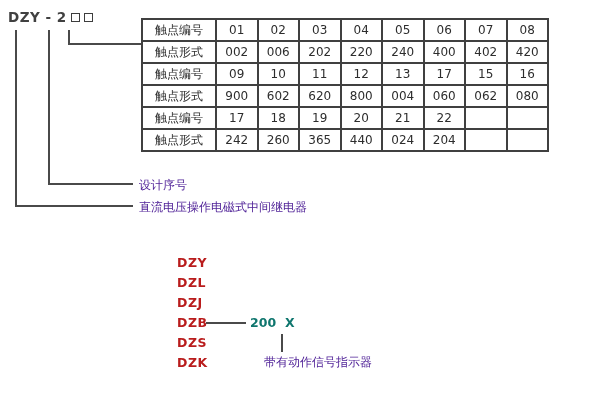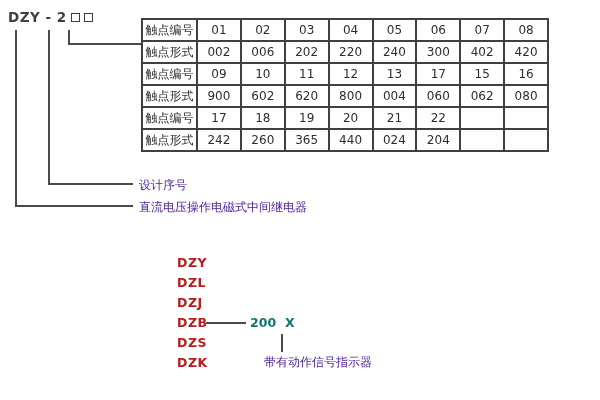--- a/index.html
+++ b/index.html
@@ -21,21 +21,21 @@
   
   .spec-table {
     position:absolute; left:141px; top:18px; width:408px;
     border-collapse:collapse; table-layout:fixed;
   }
   .spec-table td {
     border:2px solid #404040; height:22px; padding:0;
     text-align:center; vertical-align:middle;
     font-size:12px; color:#2d2d2d; overflow:hidden;
   }
-  .spec-table td.lbl { width:55px; }
+  .spec-table td.lbl { width:74px; }
 
   
   .callout { font-size:12px; color:#4c1d95; white-space:nowrap; }
 
   
   .series-item {
     font-size:12.5px; font-weight:600; letter-spacing:.5px; color:#b91c1c;
     left:177px; white-space:nowrap;
   }
   .suffix-row { left:250px; top:315px; display:flex; gap:9px;
@@ -70,21 +70,21 @@
       <td>07</td>
       <td>08</td>
     </tr>
     <tr>
       <td class="lbl">触点形式</td>
       <td>002</td>
       <td>006</td>
       <td>202</td>
       <td>220</td>
       <td>240</td>
-      <td>300</td>
+      <td>400</td>
       <td>402</td>
       <td>420</td>
     </tr>
     <tr>
       <td class="lbl">触点编号</td>
       <td>09</td>
       <td>10</td>
       <td>11</td>
       <td>12</td>
       <td>13</td>

